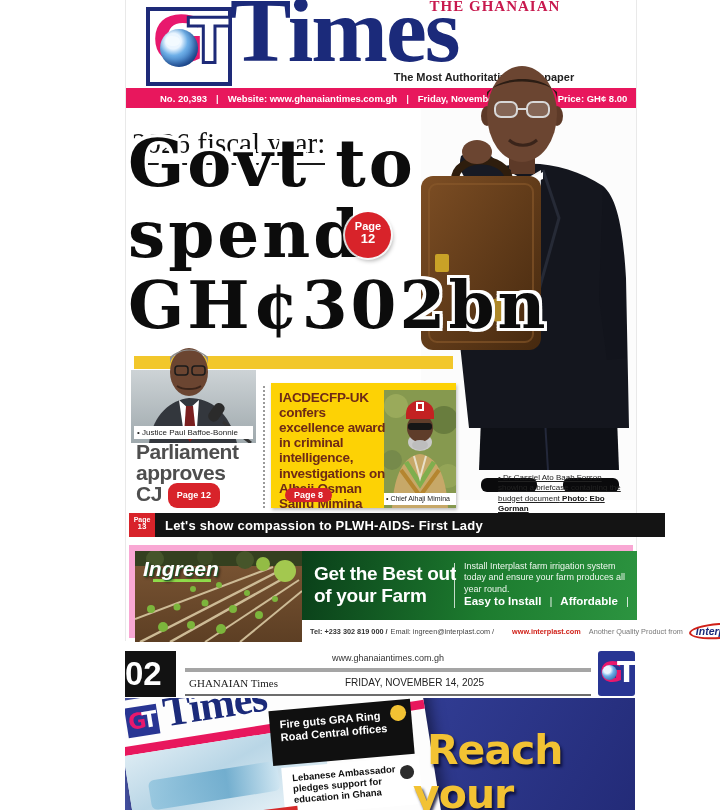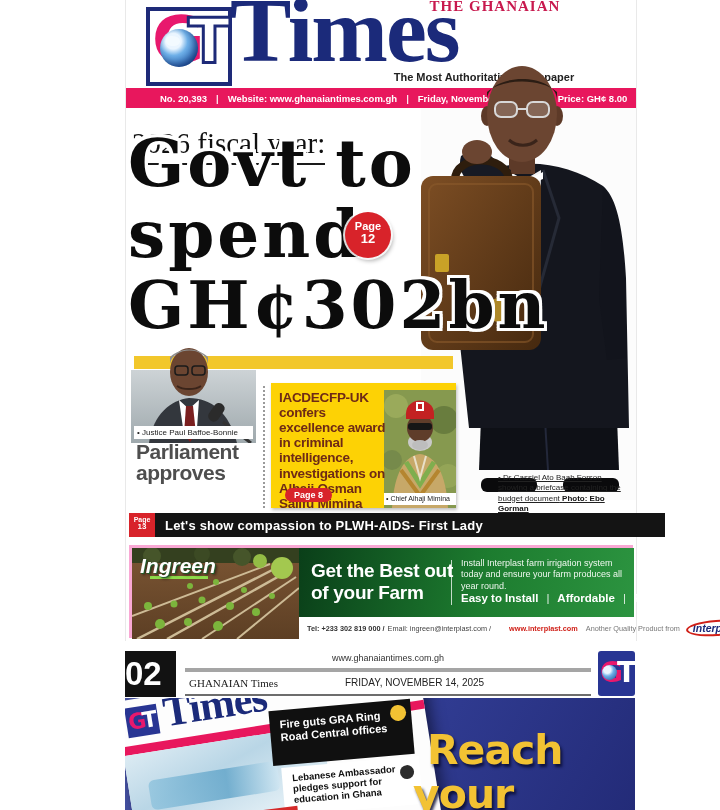--- a/index.html
+++ b/index.html
@@ -74,21 +74,21 @@
     font-size:7px;color:#222;line-height:12px;padding-left:2px;}
 
   
   #blackstrip{left:3px;top:513px;width:536px;height:24px;background:#141414;z-index:4;display:flex;align-items:center;}
   #strip-badge{width:26px;height:24px;background:#d8232a;color:#fff;text-align:center;font-weight:bold;flex:0 0 26px;}
   #strip-badge .l1{display:block;font-size:7px;margin-top:3px;}
   #strip-badge .l2{display:block;font-size:8px;margin-top:-1px;}
   #strip-text{color:#fff;font-weight:bold;font-size:13px;margin-left:10px;letter-spacing:.2px;}
 
   
-  #farm-ad{left:3px;top:545px;width:504px;height:93px;border:3px solid #f9a8d4;box-sizing:border-box;z-index:4;background:#fff;}
+  #farm-ad{left:3px;top:545px;width:504px;height:93px;border:6px solid #f9a8d4;box-sizing:border-box;z-index:4;background:#fff;}
   #farm-photo{position:absolute;left:0;top:0;width:167px;height:91px;}
   #ingreen-logo{position:absolute;left:8px;top:6px;font-style:italic;font-weight:bold;font-size:21px;color:#fff;
     text-shadow:1px 1px 0 #1f5c2a,2px 2px 3px rgba(0,0,0,.6);z-index:2;}
   #ingreen-logo::after{content:"";display:block;width:58px;height:3px;background:#8fdc4a;margin-top:-2px;margin-left:10px;}
   #ad-green{position:absolute;left:167px;top:0;width:335px;height:69px;
     background:linear-gradient(100deg,#0a3f19 0%,#1d7c2f 55%,#2c9440 100%);color:#fff;}
   #ad-head{position:absolute;left:12px;top:12px;font-size:19px;font-weight:bold;line-height:1.15;letter-spacing:-.3px;}
   #ad-vline{position:absolute;left:152px;top:12px;height:45px;border-left:1px solid rgba(255,255,255,.75);}
   #ad-body{position:absolute;left:162px;top:10px;width:168px;font-size:9px;line-height:1.25;color:#eef7ee;}
   #ad-features{position:absolute;left:162px;top:44px;font-size:11.5px;font-weight:bold;white-space:nowrap;}
@@ -258,20 +258,21 @@
       <rect x="44" y="24" width="13" height="9" rx="3" fill="none" stroke="#1a1a1a" stroke-width="1.5"></rect>
       <rect x="61" y="24" width="13" height="9" rx="3" fill="none" stroke="#1a1a1a" stroke-width="1.5"></rect>
       <path d="M46 44 C52 48 64 48 70 44" stroke="#3a241a" stroke-width="2" fill="none"></path>
       <rect x="80" y="60" width="11" height="20" rx="5" fill="#2b2b2b" transform="rotate(35 85 70)"></rect>
       <path d="M92 80 L120 101" stroke="#333" stroke-width="3"></path>
     </svg>
     <div id="justice-caption" class="abs">• Justice Paul Baffoe-Bonnie</div>
     <div id="left-headline" class="abs">
       <div>Parliament</div>
       <div>approves</div>
+      <div><span>CJ</span><span class="pill">Page 12</span></div>
     </div>
 
     <div id="dotdiv" class="abs"></div>
 
     <div id="awardbox" class="abs">
       <svg id="chief-photo" viewBox="0 0 72 118">
         <rect width="72" height="118" fill="#86994f"></rect>
         <circle cx="12" cy="16" r="12" fill="#9fae5e" opacity=".8"></circle>
         <circle cx="60" cy="30" r="14" fill="#5d7038" opacity=".7"></circle>
         <circle cx="8" cy="70" r="10" fill="#72864a" opacity=".8"></circle>

